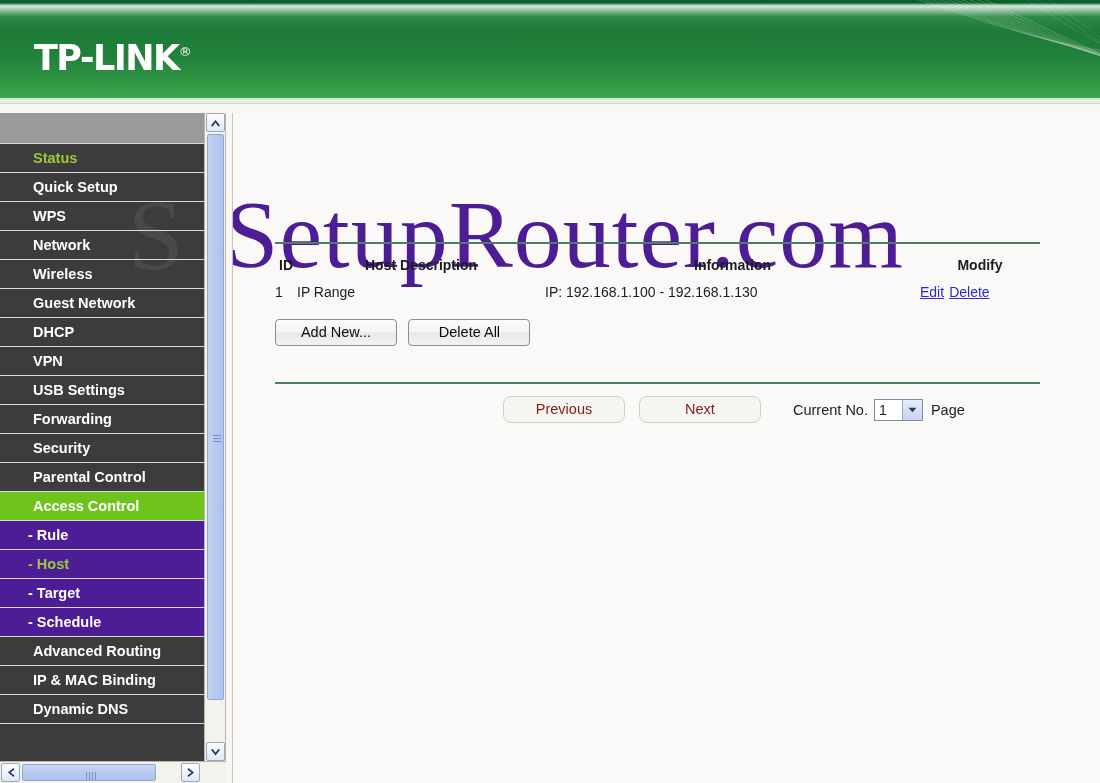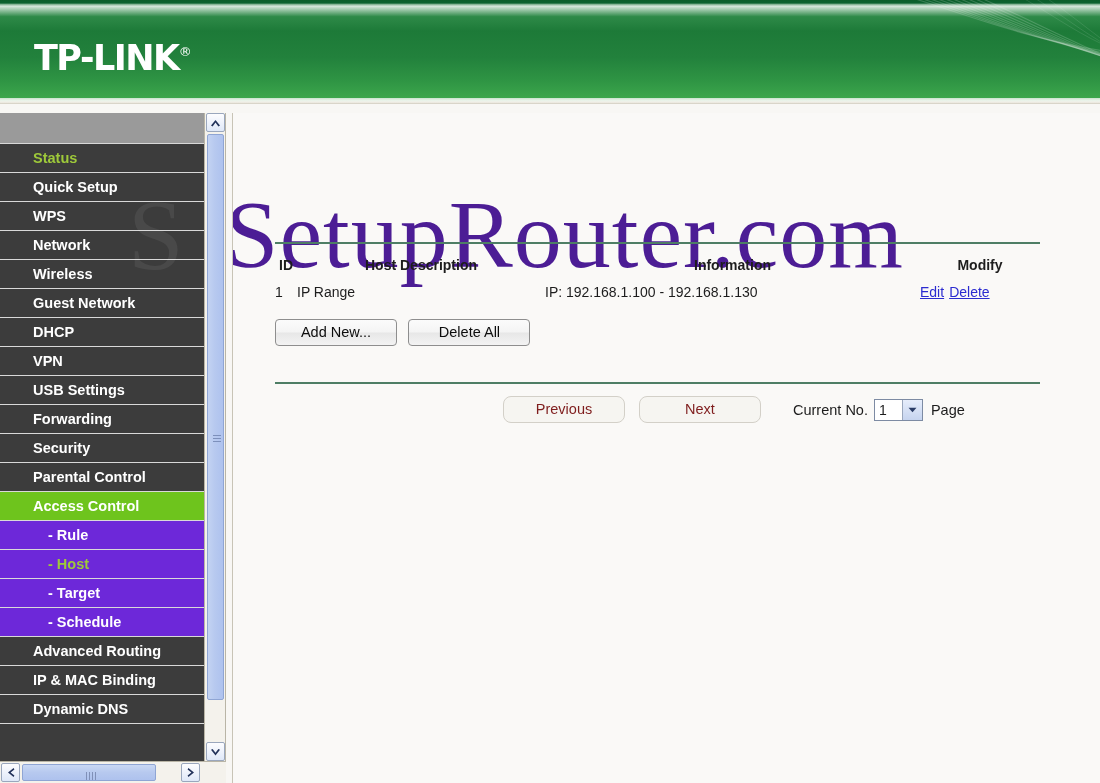--- a/index.html
+++ b/index.html
@@ -101,22 +101,22 @@
     font-size: 14.5px;
     font-weight: bold;
     padding-left: 33px;
     background: #3c3c3c;
     border-bottom: 1px solid #d9d9d9;
     box-sizing: border-box;
     white-space: nowrap;
     cursor: pointer;
   }
   .nav-item.sub {
-    background: #6d28d9;
-    padding-left: 48px;
+    background: #4c1d95;
+    padding-left: 28px;
   }
   .nav-item.active-green {
     background: #6ec41d;
     color: #ffffff;
   }
   .nav-item.accent {
     color: #9ec93a;
   }
   .nav-item.sub.accent {
     color: #9ec93a;

